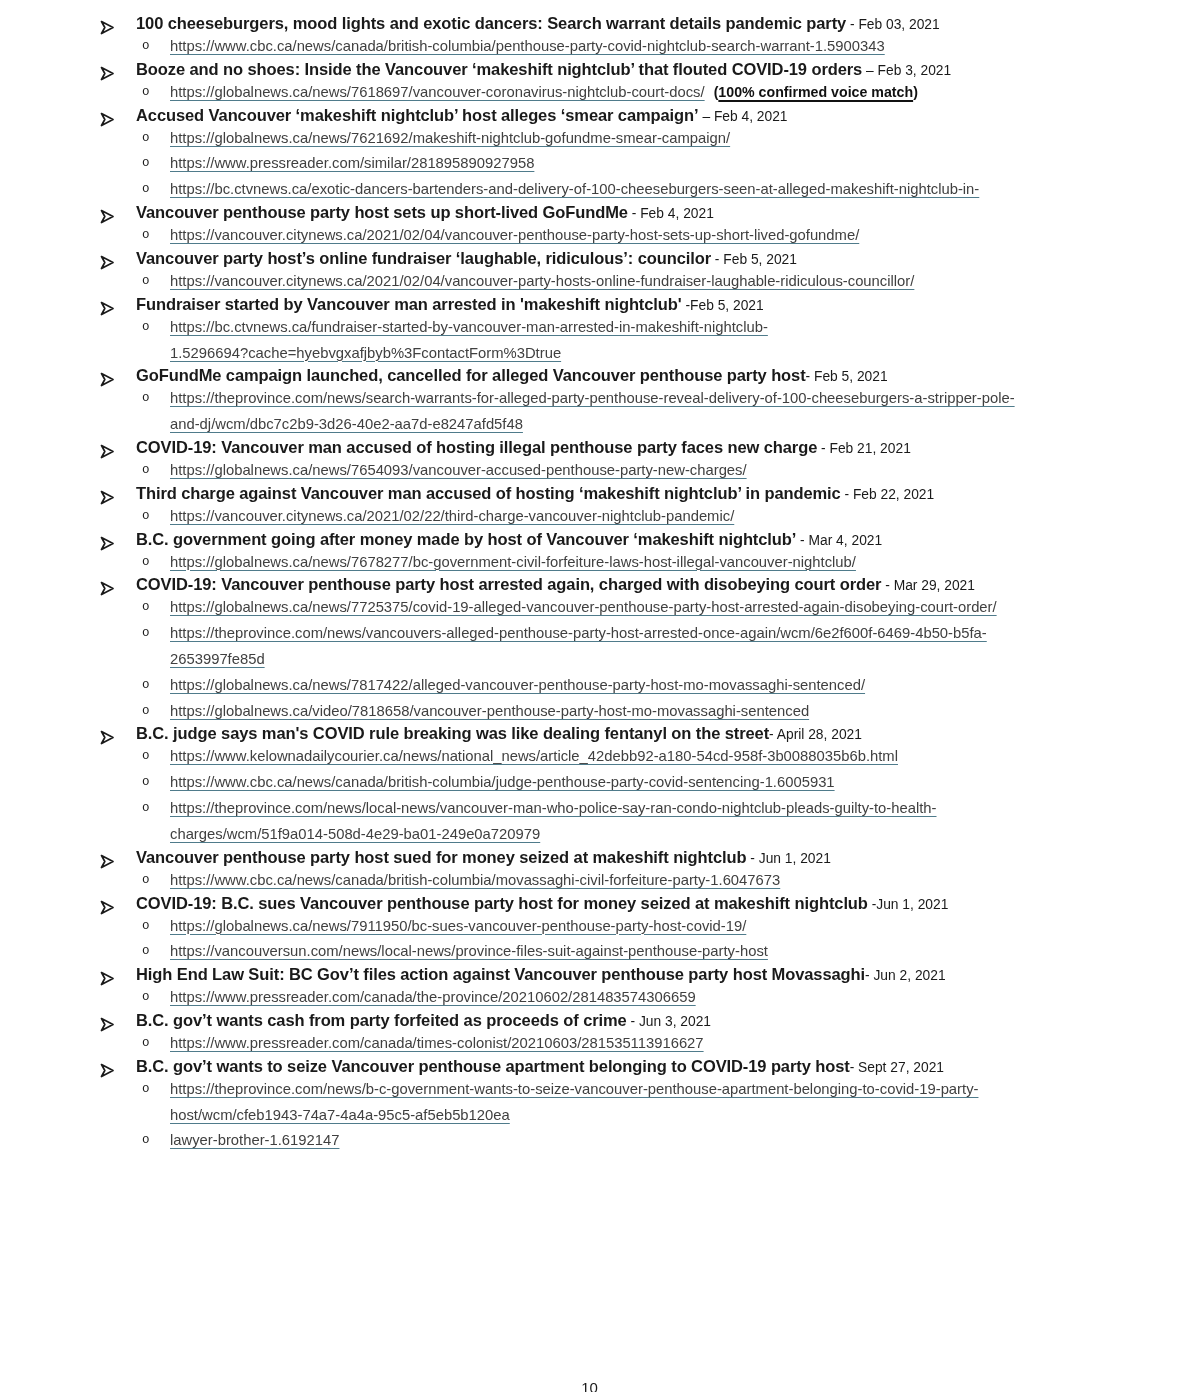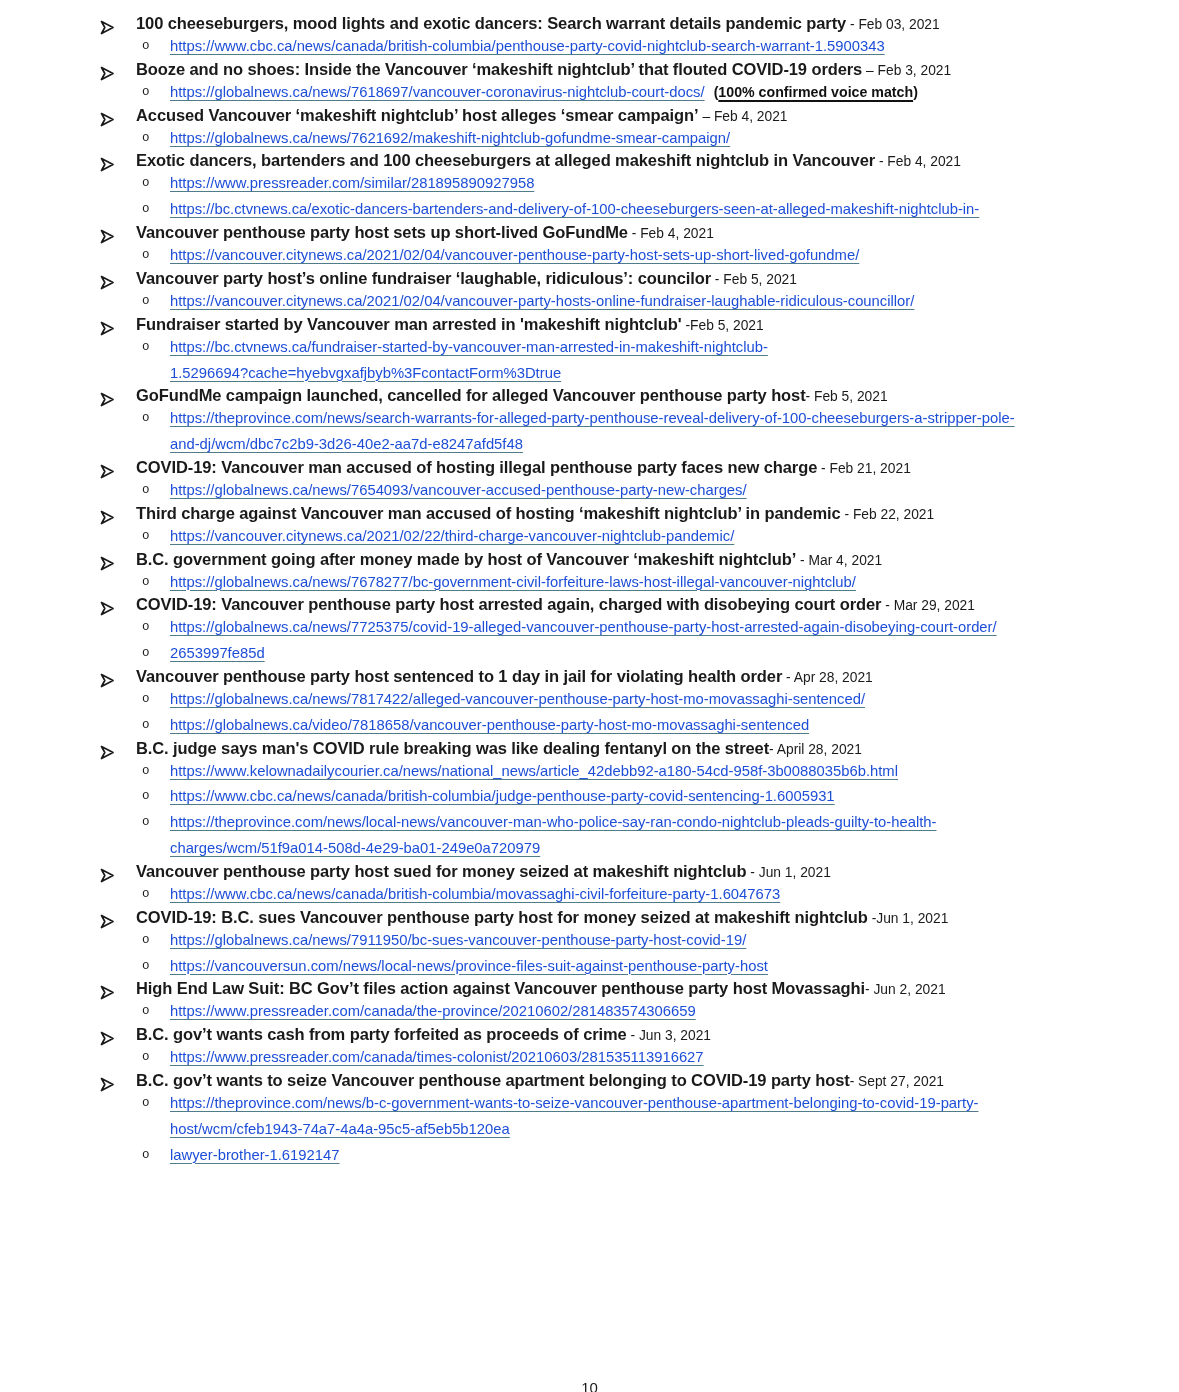--- a/index.html
+++ b/index.html
@@ -8,21 +8,21 @@
   .doc { position:absolute; left:100px; top:14px; width:1010px; }
   .entry { }
   .headline { position:relative; padding-left:36px; line-height:19px;
     font-size:16.5px; font-weight:700; white-space:nowrap; letter-spacing:-0.1px; }
   .arrow-icon { position:absolute; left:0px; top:6px; width:15px; height:15px; }
   .headline .date { font-size:13.8px; font-weight:400; letter-spacing:0; }
   .link-row { position:relative; padding-left:70px; line-height:25.82px; font-size:14.8px; }
   .o-bullet { position:absolute; left:42px; top:0px;
     font-family:"Liberation Mono", monospace; font-size:12.5px; color:#1a1a1a; }
   .url-line { white-space:nowrap; }
-  .url-text { color:#1d4ed8; text-decoration:underline;
+  .url-text { color:#404040; text-decoration:underline;
     text-decoration-color:#4f7b8b; text-decoration-thickness:1px; text-underline-offset:3px; }
   .note { margin-left:9px; color:#111111; font-weight:700; font-size:14.2px;text-align:right; }
   .note-underline { text-decoration:underline; text-decoration-color:#111111;
     text-decoration-thickness:1.5px; text-underline-offset:3px; }
   .page-number { position:absolute; top:1379px; left:50%; transform:translateX(-50%);
     font-size:15px; color:#1a1a1a; }
 </style>
 </head>
 <body>
 
@@ -49,23 +49,20 @@
       <div class="entry">
         <div class="headline"><svg viewBox="0 0 15 15" class="arrow-icon">
             <polygon points="1.5,1.5 13,7.5 1.5,13.5 4.8,7.5" fill="none" stroke="#1a1a1a" stroke-width="1.7" stroke-linejoin="round"></polygon>
           </svg><span class="title">Accused Vancouver ‘makeshift nightclub’ host alleges ‘smear campaign’</span><span class="date"> – Feb 4, 2021</span></div>
         <div class="link-row">
           <span class="o-bullet">o</span>
           <div class="url-line"><span class="url-text">https://globalnews.ca/news/7621692/makeshift-nightclub-gofundme-smear-campaign/</span></div>
         </div>
       </div>
       <div class="entry">
-        <div class="headline"><svg viewBox="0 0 15 15" class="arrow-icon">
-            <polygon points="1.5,1.5 13,7.5 1.5,13.5 4.8,7.5" fill="none" stroke="#1a1a1a" stroke-width="1.7" stroke-linejoin="round"></polygon>
-          </svg><span class="title">Exotic dancers, bartenders and 100 cheeseburgers at alleged makeshift nightclub in Vancouver</span><span class="date"> - Feb 4, 2021</span></div>
         <div class="link-row">
           <span class="o-bullet">o</span>
           <div class="url-line"><span class="url-text">https://www.pressreader.com/similar/281895890927958</span></div>
         </div>
         <div class="link-row">
           <span class="o-bullet">o</span>
           <div class="url-line"><span class="url-text">https://bc.ctvnews.ca/exotic-dancers-bartenders-and-delivery-of-100-cheeseburgers-seen-at-alleged-makeshift-nightclub-in-</span></div>
         </div>
       </div>
       <div class="entry">
@@ -138,27 +135,25 @@
             <polygon points="1.5,1.5 13,7.5 1.5,13.5 4.8,7.5" fill="none" stroke="#1a1a1a" stroke-width="1.7" stroke-linejoin="round"></polygon>
           </svg><span class="title">COVID-19: Vancouver penthouse party host arrested again, charged with disobeying court order</span><span class="date"> - Mar 29, 2021</span></div>
         <div class="link-row">
           <span class="o-bullet">o</span>
           <div class="url-line"><span class="url-text">https://globalnews.ca/news/7725375/covid-19-alleged-vancouver-penthouse-party-host-arrested-again-disobeying-court-order/</span></div>
         </div>
       </div>
       <div class="entry">
         <div class="link-row">
           <span class="o-bullet">o</span>
+          <div class="url-line"><span class="url-text">https://theprovince.com/news/vancouvers-alleged-penthouse-party-host-arrested-once-again/wcm/6e2f600f-6469-4b50-b5fa-</span></div>
           <div class="url-line"><span class="url-text">2653997fe85d</span></div>
         </div>
       </div>
       <div class="entry">
-        <div class="headline"><svg viewBox="0 0 15 15" class="arrow-icon">
-            <polygon points="1.5,1.5 13,7.5 1.5,13.5 4.8,7.5" fill="none" stroke="#1a1a1a" stroke-width="1.7" stroke-linejoin="round"></polygon>
-          </svg><span class="title">Vancouver penthouse party host sentenced to 1 day in jail for violating health order</span><span class="date"> - Apr 28, 2021</span></div>
         <div class="link-row">
           <span class="o-bullet">o</span>
           <div class="url-line"><span class="url-text">https://globalnews.ca/news/7817422/alleged-vancouver-penthouse-party-host-mo-movassaghi-sentenced/</span></div>
         </div>
         <div class="link-row">
           <span class="o-bullet">o</span>
           <div class="url-line"><span class="url-text">https://globalnews.ca/video/7818658/vancouver-penthouse-party-host-mo-movassaghi-sentenced</span></div>
         </div>
       </div>
       <div class="entry">

